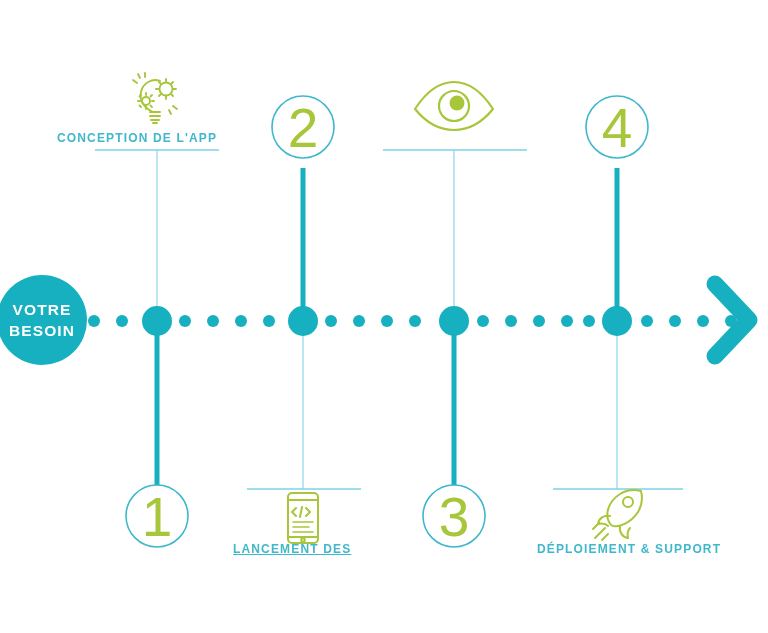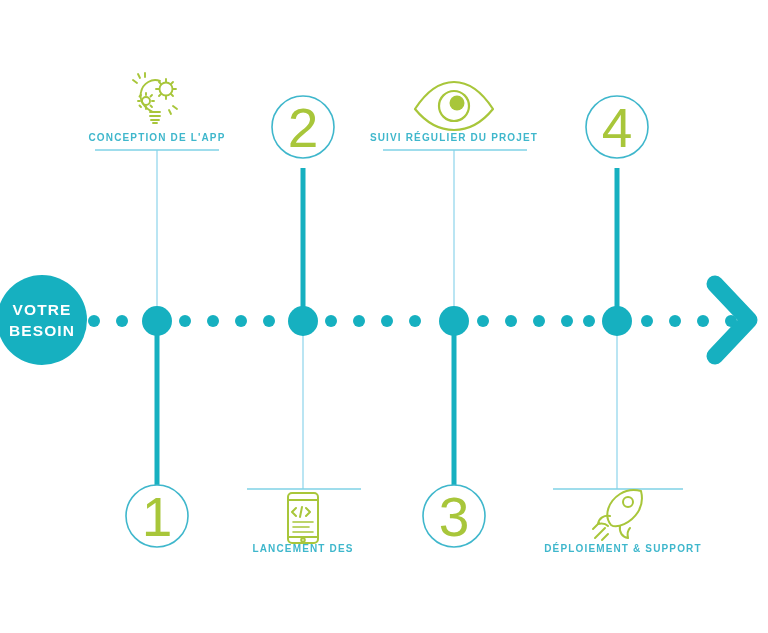--- a/index.html
+++ b/index.html
@@ -38,31 +38,32 @@
   .step-number {
     font-family: "Liberation Sans", sans-serif;
     font-size: 55px;
     font-weight: normal;
     fill: #a8c63a;
   }
 
   
   .caption {
     position: absolute;
-    text-align: center;
-    font-family: "Liberation Sans", sans-serif;
-    font-size: 10px;
+    text-align: left;
+    font-family: "Liberation Sans", sans-serif;
+    font-size: 12px;
     font-weight: bold;
     letter-spacing: 1.15px;
     color: #3fb7cc;
     line-height: 14px;
     white-space: nowrap;
   }
   .caption.two-line {
     white-space: normal;
+    text-decoration: underline;
   }
 </style>
 </head>
 <body>
 
 <div id="stage">
 
   <svg id="svg-root" viewBox="0 0 768 633" xmlns="http://www.w3.org/2000/svg">
 
     <g>
@@ -193,17 +194,16 @@
     </g>
 
   </svg>
 
   <div class="caption" style="left:57px; top:131px; width:200px;">CONCEPTION DE L'APP</div>
 
   <div class="caption two-line" style="left:233px; top:542px; width:140px;">
     <div>LANCEMENT DES</div>
   </div>
 
-  <div class="caption" style="left:354px; top:131px; width:200px;">SUIVI RÉGULIER DU PROJET</div>
 
   <div class="caption" style="left:537px; top:542px; width:172px;">DÉPLOIEMENT &amp; SUPPORT</div>
 
 </div>
 
 </body></html>

